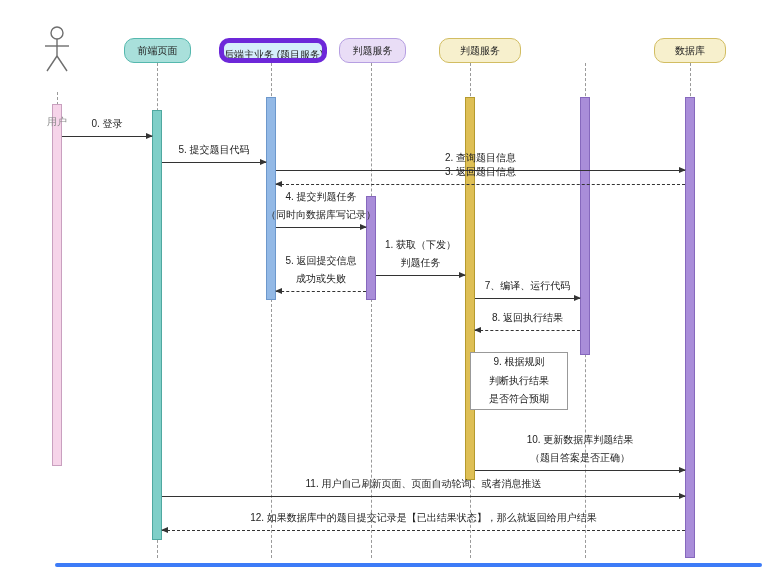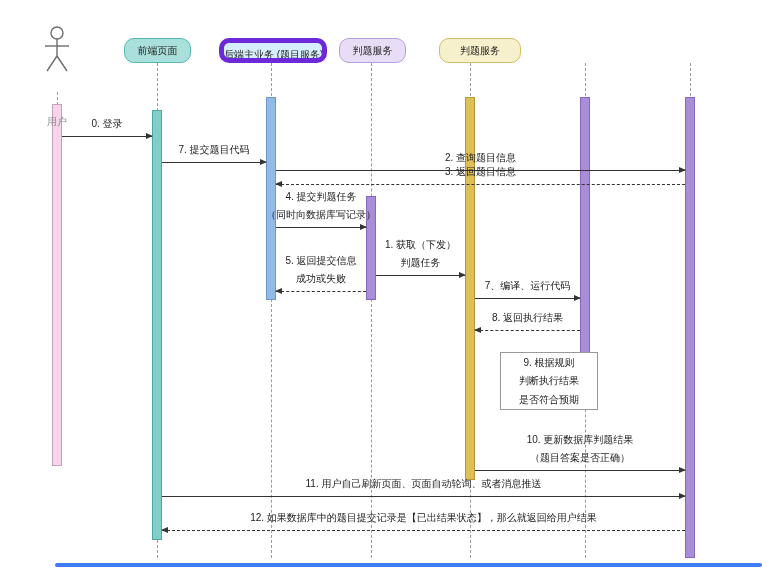--- a/index.html
+++ b/index.html
@@ -61,21 +61,21 @@
     font-size: 10px; line-height: 1.8;
     white-space: pre-line;
     color: #222;
     margin-top: 20px;
   }
   
   .note {
     position: absolute;
     background: #fff;
     border: 1px solid #999;
-    display: flex; align-items: flex-end; justify-content: center; margin-left: 30px;
+    display: flex; align-items: flex-start; justify-content: center;
   }
   .note-text { font-size: 10px; line-height: 1.85; text-align: center; white-space: pre-line; color: #222; }
   
   .actor-figure { position: absolute; }
   .actor-label {
     position: absolute;
     font-size: 10px; color: #8a8a8a; text-align: center; margin-top: 36px;
   }
   
   .hscroll { position: absolute; background: #3d7bf7; border-radius: 2px; }
@@ -109,29 +109,30 @@
       <line x1="15" y1="30" x2="5" y2="45" stroke="#6e6e6e" stroke-width="1.4"></line>
       <line x1="15" y1="30" x2="25" y2="45" stroke="#6e6e6e" stroke-width="1.4"></line>
     </svg>
   </div>
   <div class="actor-label" style="left:42px; top:79px; width:30px">用户</div>
 
   <div class="pbox pbox-frontend" style="left:124px; top:38px; width:67px">前端页面</div>
   <div class="pbox pbox-backend" style="left:219px; top:38px; width:108px">后端主业务 (题目服务)</div>
   <div class="pbox pbox-mq" style="left:339px; top:38px; width:67px">判题服务</div>
   <div class="pbox pbox-yellow" style="left:439px; top:38px; width:82px">判题服务</div>
+  <div class="pbox pbox-yellow" style="left:654px; top:38px; width:72px">数据库</div>
 
   <div class="msg solid right" style="left:62px; top:137px; width:90px">
     <div class="mlabel">0. 登录</div>
     <div class="mline"></div>
     <div class="mhead"></div>
   </div>
 
   <div class="msg solid right" style="left:162px; top:163px; width:104px">
-    <div class="mlabel">7. 提交题目代码</div>
+    <div class="mlabel">5. 提交题目代码</div>
     <div class="mline"></div>
     <div class="mhead"></div>
   </div>
 
   <div class="msg solid right" style="left:276px; top:171px; width:409px">
     <div class="mlabel">2. 查询题目信息</div>
     <div class="mline"></div>
     <div class="mhead"></div>
   </div>
 

